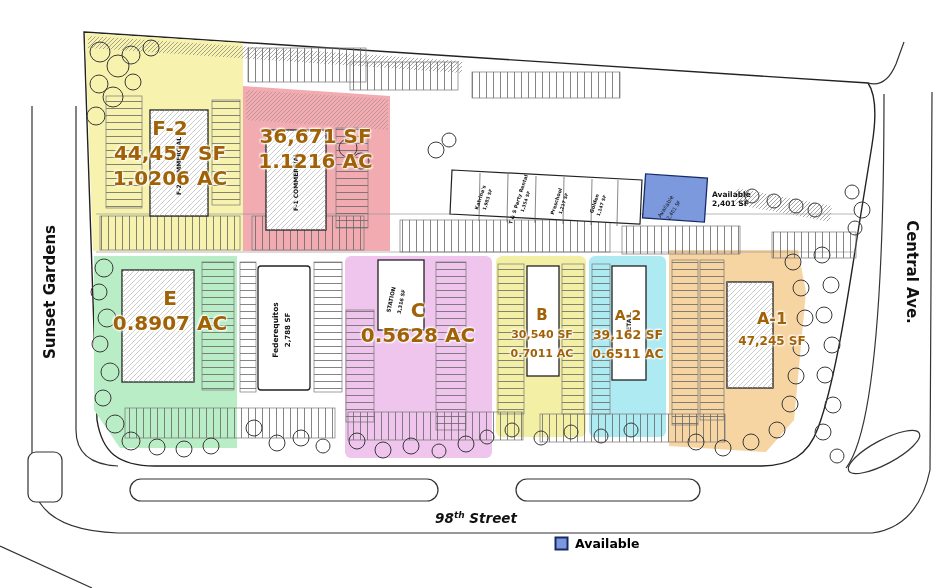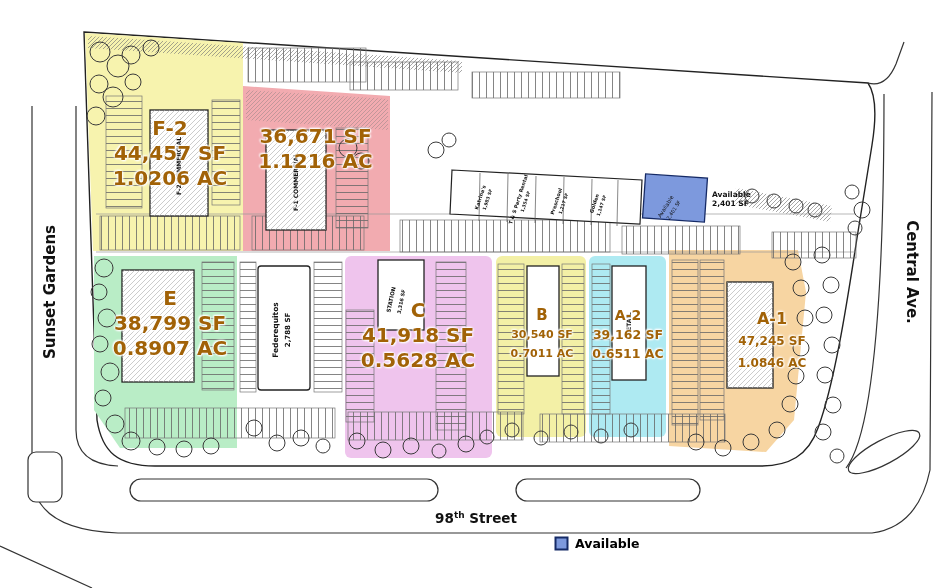--- a/index.html
+++ b/index.html
@@ -9,21 +9,21 @@
   svg.plan text{font-family:"DejaVu Sans","Liberation Sans",sans-serif;fill:#111;}
   .plabel{position:absolute;text-align:center;color:#a16207;font-weight:bold;
           text-shadow:0 0 2px #fff,0 0 3px #fff,1px 1px 2px #fff,-1px -1px 2px #fff;}
   .lab-lg{line-height:25px}.lab-lg .pid{font-size:20px}.lab-lg .pv{font-size:20px}
   .lab-md{line-height:22px}.lab-md .pid{font-size:16px}.lab-md .pv{font-size:12px}
   .lab-sm{line-height:19px}.lab-sm .pid{font-size:15px}.lab-sm .pv{font-size:11px}
   .lab-xs{line-height:19px}.lab-xs .pid{font-size:14px}.lab-xs .pv{font-size:12.5px}
   .street{position:absolute;font-weight:bold;color:#111;white-space:nowrap;}
   #street-left{left:50px;top:292px;transform:translate(-50%,-50%) rotate(-90deg);font-size:15px;}
   #street-right{left:912px;top:272px;transform:translate(-50%,-50%) rotate(90deg);font-size:15px;}
-  #street-bottom{left:476px;top:518px;transform:translate(-50%,-50%);font-size:13.5px;}
+  #street-bottom{left:476px;top:518px;transform:translate(-50%,-50%);font-size:13.5px;font-style:italic;}
   #street-bottom sup{font-size:9px;}
   .legend{position:absolute;left:554px;top:536px;display:flex;align-items:center;gap:6px;
           font-weight:bold;font-size:12.5px;color:#000;}
 </style>
 </head>
 <body>
 
 <div class="stage">
 
 <svg class="plan" width="937" height="588" viewBox="0 0 937 588">
@@ -230,42 +230,39 @@
   <div class="pid">F-2</div>
   <div class="pv">44,457 SF</div>
   <div class="pv">1.0206 AC</div>
 </div>
 <div class="plabel lab-lg" style="left:248px;top:124px;width:135px">
   <div class="pv">36,671 SF</div>
   <div class="pv">1.1216 AC</div>
 </div>
 <div class="plabel lab-lg" style="left:100px;top:286px;width:140px">
   <div class="pid">E</div>
-  <div class="pv">38,799 SF</div>
   <div class="pv">0.8907 AC</div>
 </div>
 <div class="plabel lab-lg" style="left:343px;top:298px;width:150px">
   <div class="pid">C</div>
-  <div class="pv">41,918 SF</div>
   <div class="pv">0.5628 AC</div>
 </div>
 <div class="plabel lab-sm" style="left:494px;top:306px;width:96px">
   <div class="pid">B</div>
   <div class="pv">30,540 SF</div>
   <div class="pv">0.7011 AC</div>
 </div>
 <div class="plabel lab-xs" style="left:586px;top:306px;width:84px">
   <div class="pid">A-2</div>
   <div class="pv">39,162 SF</div>
   <div class="pv">0.6511 AC</div>
 </div>
 <div class="plabel lab-md" style="left:713px;top:308px;width:118px">
   <div class="pid">A-1</div>
   <div class="pv">47,245 SF</div>
-  <div class="pv">1.0846 AC</div>
 </div>
 
 <div class="street" id="street-left">Sunset Gardens</div>
 <div class="street" id="street-right">Central Ave.</div>
 <div class="street" id="street-bottom"><span>98</span><sup>th</sup><span> Street</span></div>
 
 <div class="legend">
   <svg width="15" height="15">
     <rect x="1.5" y="1.5" width="12" height="12" fill="#7d99dd" stroke="#152a66" stroke-width="2"></rect>
   </svg>

